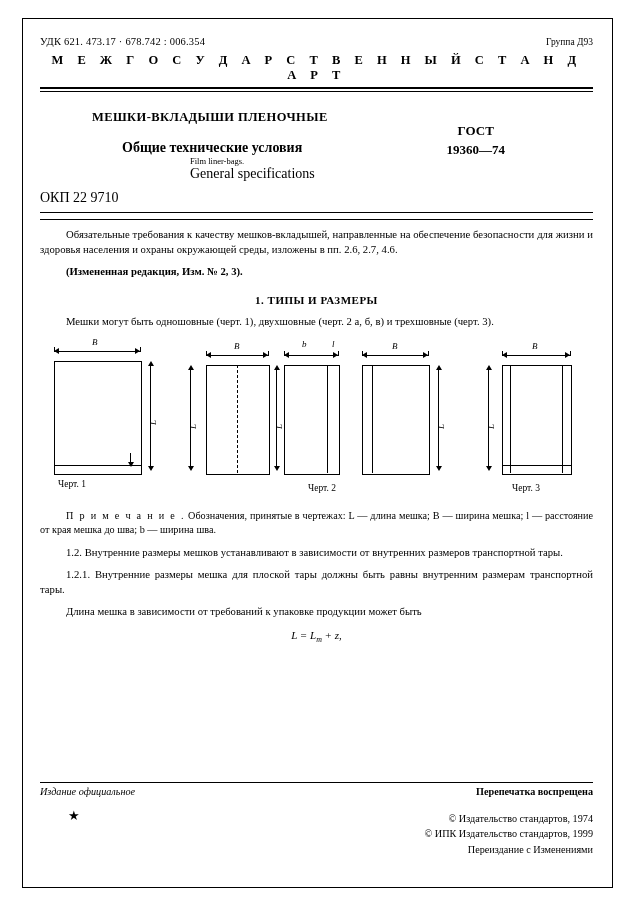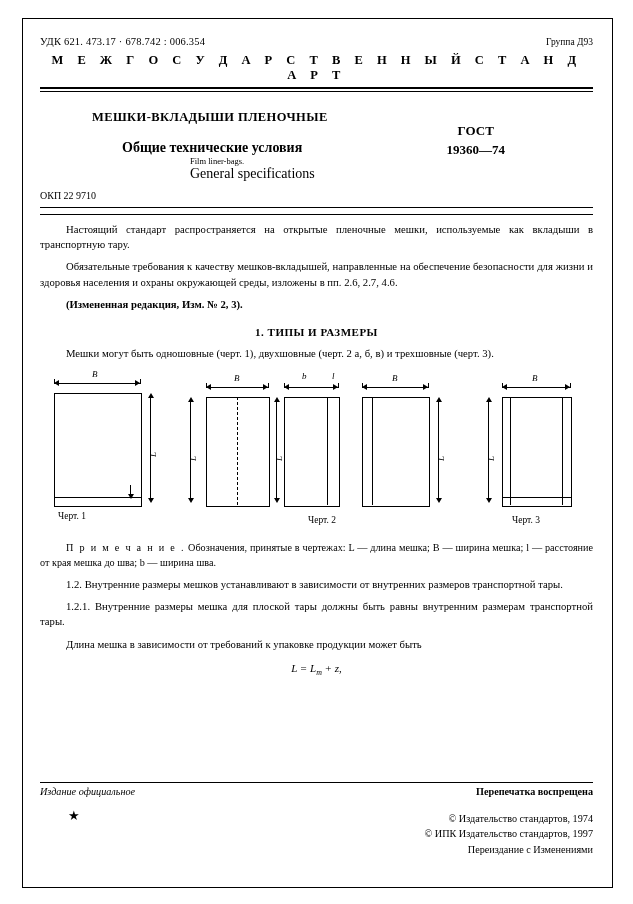--- a/index.html
+++ b/index.html
@@ -102,21 +102,21 @@
     position: absolute;
     right: 88px;
     top: 12px;
     text-align: center;
     font-size: 13px;
     font-weight: bold;
     line-height: 1.45;
   }
   .okp {
     margin-top: 4px;
-    font-size: 10px;
+    font-size: 14px;
   }
   .rule-okp {
     border-bottom: 1px solid #000;
     margin-top: 6px;
   }
   .dateline {
     margin-top: 10px;
     text-align: right;
     font-size: 9.5px;
     font-weight: bold;
@@ -297,21 +297,20 @@
         <div>ГОСТ</div>
         <div>19360—74</div>
       </div>
     </div>
 
     <div class="okp">ОКП 22 9710</div>
     <div class="rule-okp"></div>
 
     <div class="rule-date"></div>
 
-    <div class="para">Настоящий стандарт распространяется на открытые пленочные мешки, используемые как вкладыши в транспортную тару.</div>
     <div class="para">Обязательные требования к качеству мешков-вкладышей, направленные на обеспечение безопасности для жизни и здоровья населения и охраны окружающей среды, изложены в пп. 2.6, 2.7, 4.6.</div>
     <div class="para b">(Измененная редакция, Изм. № 2, 3).</div>
 
     <div class="sec-title">1. ТИПЫ И РАЗМЕРЫ</div>
 
     <div class="para">Мешки могут быть одношовные (черт. 1), двухшовные (черт. 2 а, б, в) и трехшовные (черт. 3).</div>
 
     <div class="figures">
 
       <div class="fig" style="left:0px; width:120px; height:160px;">
@@ -415,19 +414,19 @@
 
     <div class="footer-rule"></div>
     <div class="footer">
       <div class="footer-top">
         <div class="left">Издание официальное</div>
         <div class="right">Перепечатка воспрещена</div>
       </div>
       <div class="star">★</div>
       <div class="copy">
         <div>© Издательство стандартов, 1974</div>
-        <div>© ИПК Издательство стандартов, 1997</div>
+        <div>© ИПК Издательство стандартов, 1999</div>
         <div>Переиздание с Изменениями</div>
       </div>
     </div>
 
   </div>
 </div>
 
 </body></html>

